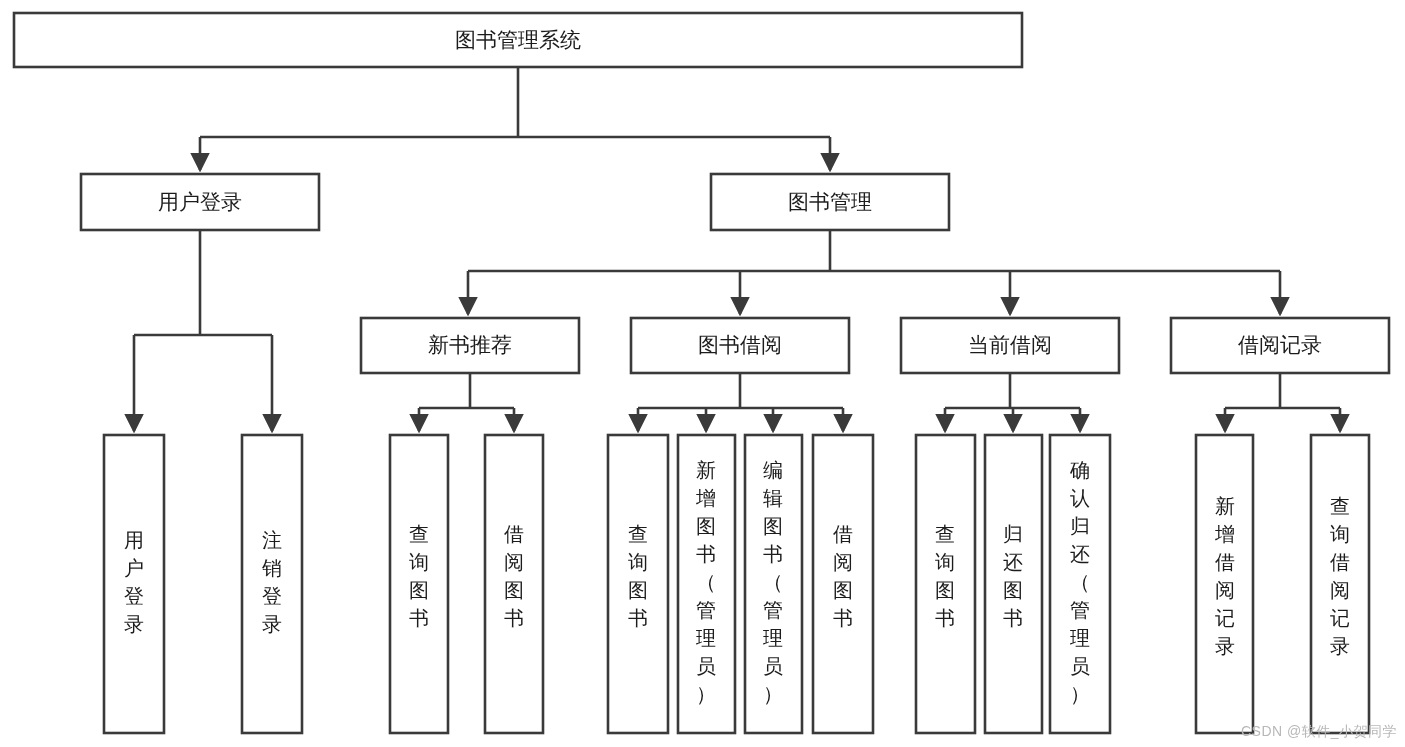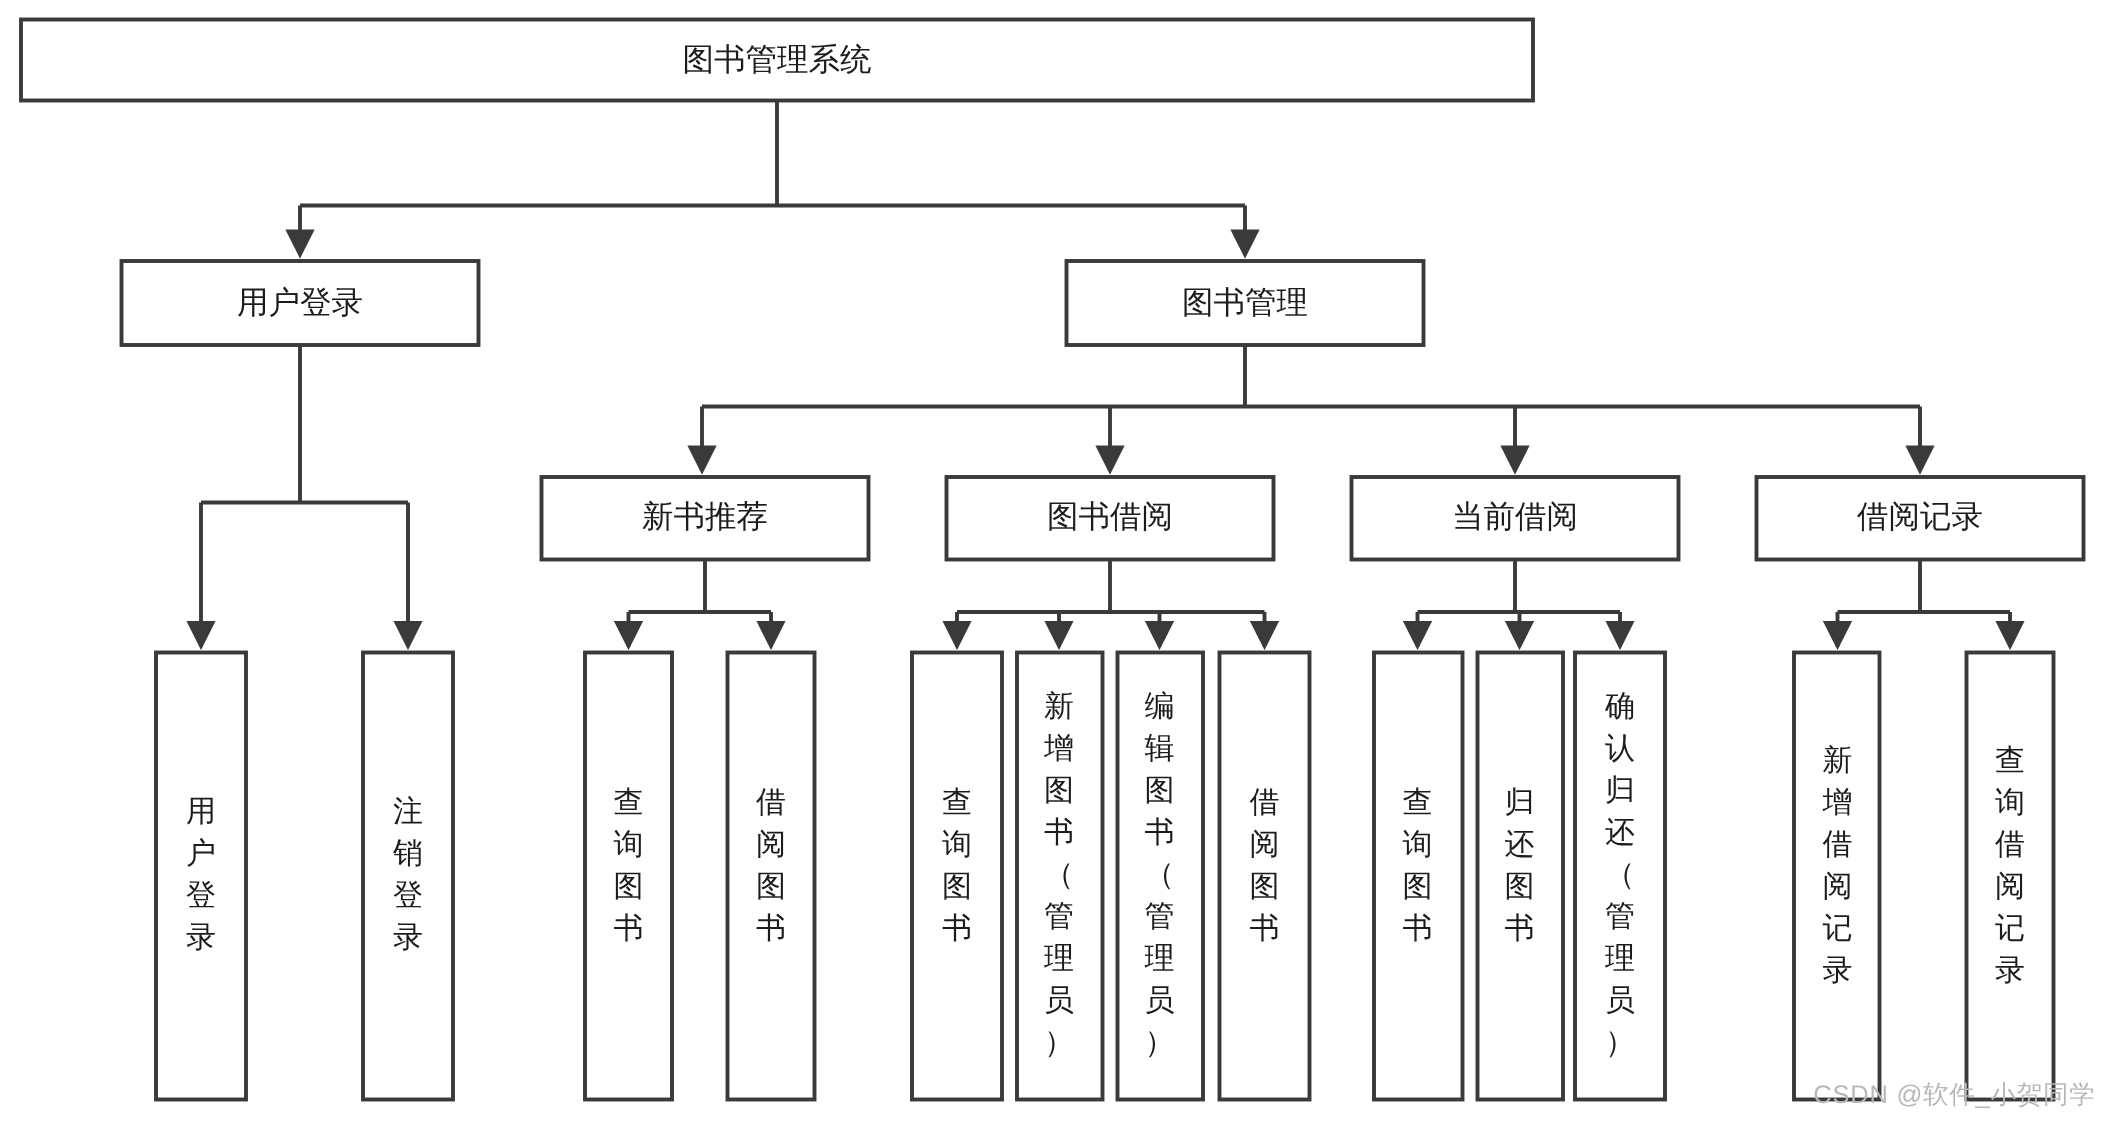--- a/index.html
+++ b/index.html
@@ -43,21 +43,21 @@
   .node-label-v {
     fill: #1c1c1c;
     font-size: 20px;
     font-family: "Liberation Sans", "DejaVu Sans", sans-serif;
     text-anchor: middle;
   }
   .watermark {
     position: absolute;
     right: 8px;
     bottom: 6px;
-    font-size: 17px;
+    font-size: 14px;
     color: #b8b8b8;
     font-family: "Liberation Sans", "DejaVu Sans", sans-serif;
     white-space: nowrap;
     letter-spacing: 0.5px;
   }
 </style>
 </head>
 <body>
 
 <svg id="diagram" viewBox="0 0 1405 747">

